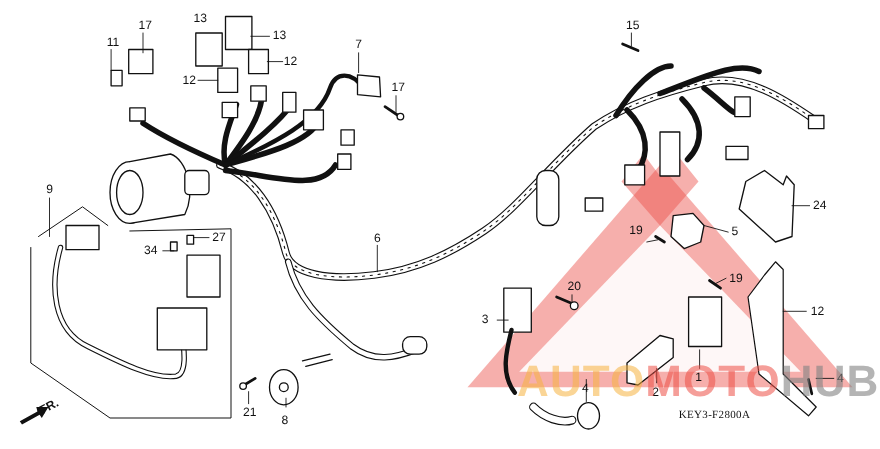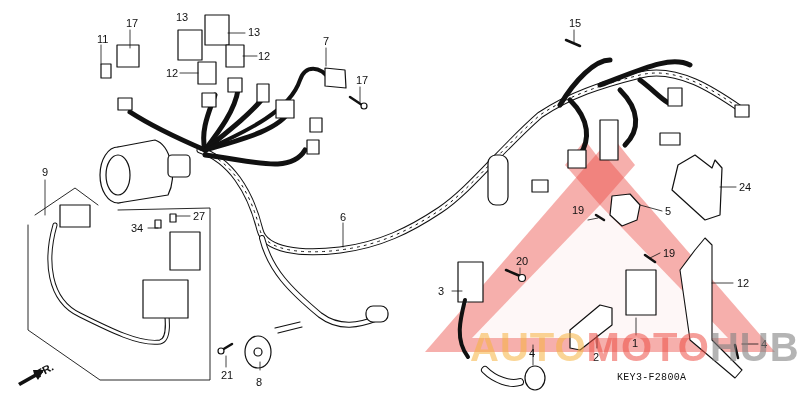--- a/index.html
+++ b/index.html
@@ -2,21 +2,21 @@
 <html><head>
 <meta charset="utf-8">
 <style>
   html, body { margin: 0; padding: 0; background: #ffffff; }
   body { width: 800px; height: 408px; position: relative; overflow: hidden;
          font-family: "Liberation Sans", sans-serif; color: #111; }
   #diagram { position: absolute; left: 0; top: 0; width: 800px; height: 408px; }
   .callout { position: absolute; font-size: 11px; line-height: 12px; color: #111;
              font-family: "Liberation Sans", sans-serif; }
   .code { position: absolute; font-size: 10px; letter-spacing: 0.3px; color: #111;
-          font-family: Liberation Mono, monospace; text-align: center; }
+          font-family: Liberation Serif, serif; text-align: center; }
   .fr { position: absolute; font-size: 11px; font-weight: bold; color: #111;
         transform: rotate(-28deg); font-family: "Liberation Sans", sans-serif; }
   .wm { position: absolute; font-weight: bold; font-size: 40px; letter-spacing: 1px;
         font-family: "Liberation Sans", sans-serif; line-height: 40px; }
   .wm .a { color: rgba(246,178,63,0.55); }
   .wm .m { color: rgba(236,78,70,0.55); }
   .wm .h { color: rgba(130,130,130,0.6); }
 </style>
 </head>
 <body>

